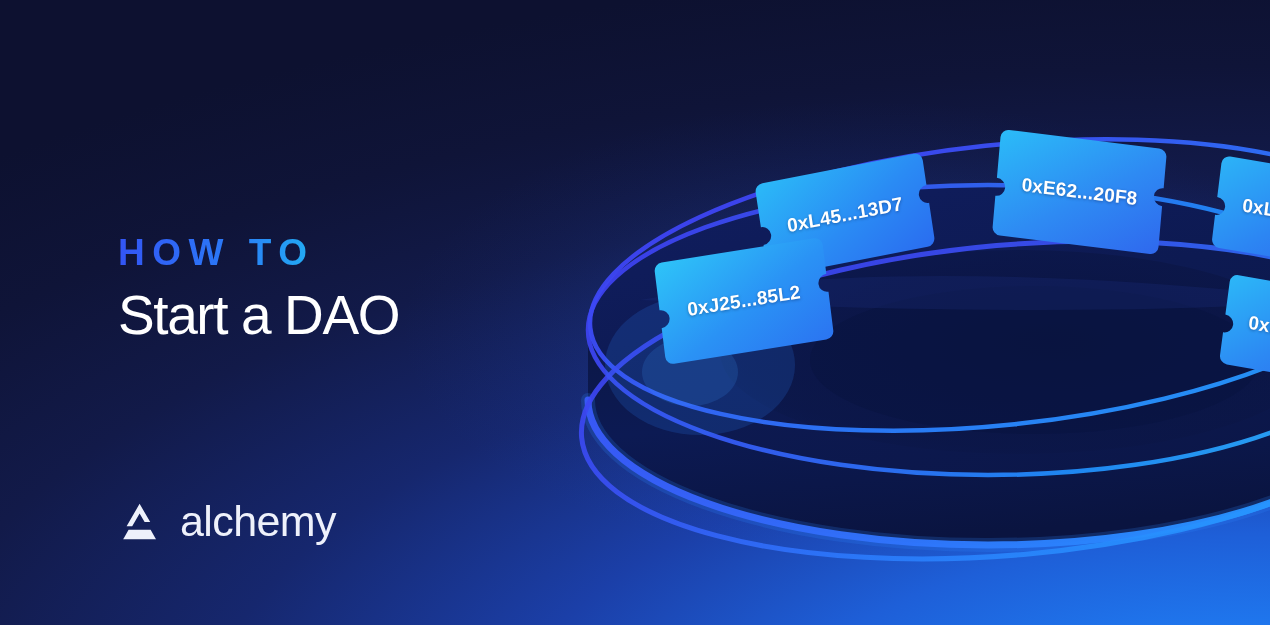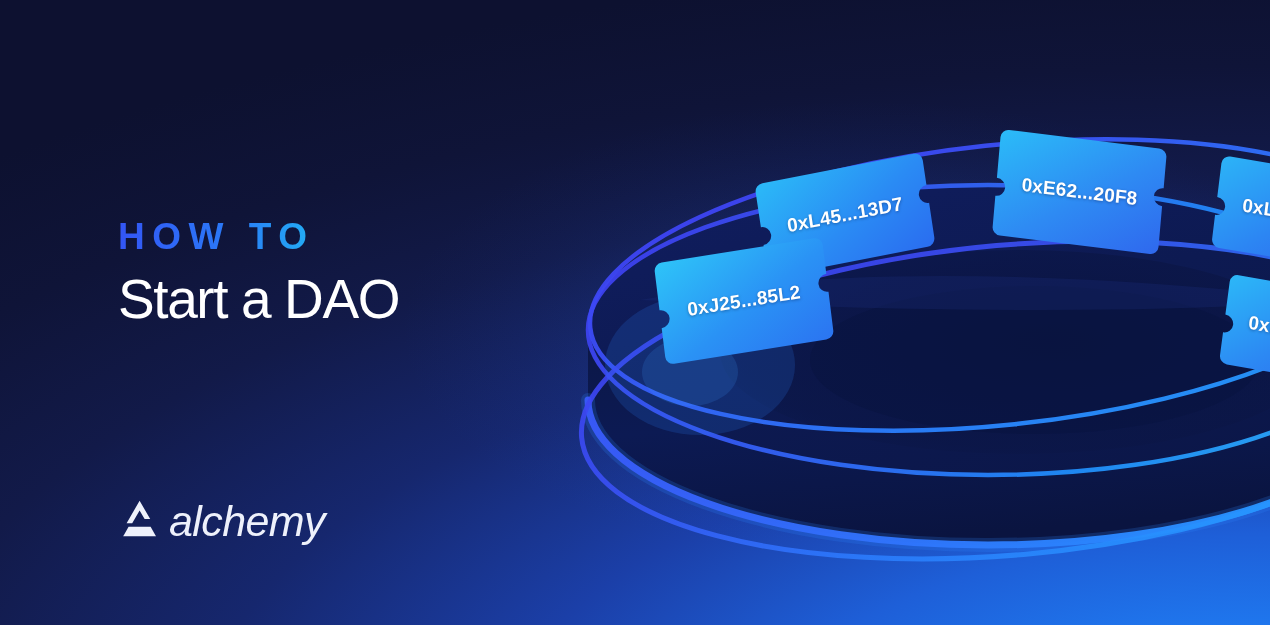--- a/index.html
+++ b/index.html
@@ -36,21 +36,21 @@
     left: 118px;
     top: 218px;
     z-index: 5;
   }
 
   .eyebrow {
     font-size: 37px;
     font-weight: bold;
     letter-spacing: 7.5px;
     line-height: 1;
-    margin: 0 0 16px 0;
+    margin: 16px 0 16px 0;
     background: linear-gradient(90deg, #3355f5 0%, #2a7cf7 42%, #21b6f3 74%, #22d8f6 100%);
     -webkit-background-clip: text;
     background-clip: text;
     color: transparent;
     -webkit-text-fill-color: transparent;
     white-space: nowrap;
   }
 
   .headline {
     font-size: 55px;
@@ -61,24 +61,23 @@
     color: #ffffff;
     white-space: nowrap;
   }
 
   
   .logo {
     position: absolute;
     left: 118px;
     top: 500px;
     display: flex;
-    align-items: flex-start;
-    gap: 7px;
+    align-items: flex-end;
+    gap: 18px;
     z-index: 5;
-    font-style: italic;
   }
   .logo-mark {
     width: 44px;
     height: 40px;
     display: block;
   }
   .logo-word {
     font-size: 43px;
     font-weight: normal;
     letter-spacing: -0.6px;

